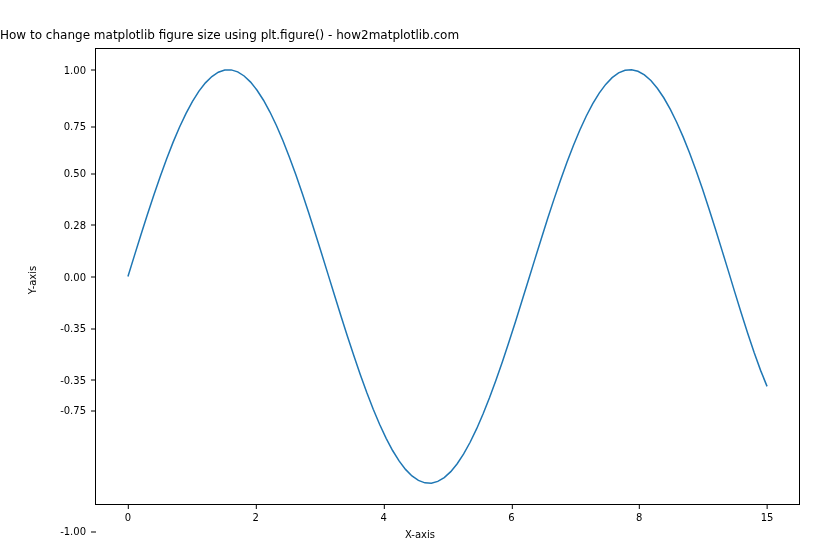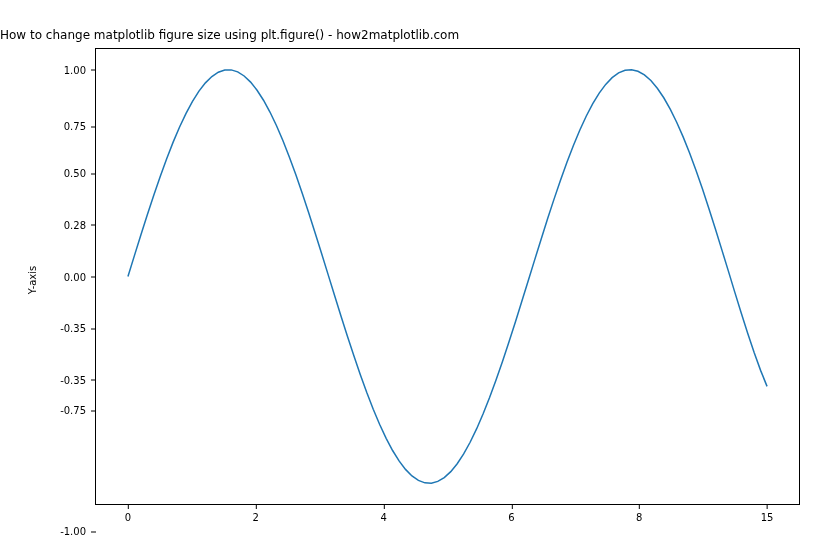--- a/index.html
+++ b/index.html
@@ -94,20 +94,21 @@
     stroke: #1f77b4;
     stroke-width: 1.5;
   }
 </style>
 </head>
 <body>
 
 <div class="figure">
   <div class="title">How to change matplotlib figure size using plt.figure() - how2matplotlib.com</div>
   <div class="ylabel">Y-axis</div>
+  <div class="xlabel">X-axis</div>
   <div class="plot-area">
     <svg class="lineplot" viewBox="0 0 703 455" preserveAspectRatio="none">
       <path id="series-path" class="series-path" d="M31.95 227.50 L38.41 206.64 L44.86 186.00 L51.32 165.78 L57.77 146.19 L64.23 127.43 L70.68 109.69 L77.14 93.15 L83.59 77.98 L90.05 64.33 L96.50 52.35 L102.96 42.15 L109.41 33.84 L115.87 27.51 L122.32 23.21 L128.78 21.00 L135.23 20.89 L141.69 22.89 L148.14 26.98 L154.60 33.11 L161.05 41.22 L167.51 51.23 L173.96 63.03 L180.42 76.52 L186.87 91.54 L193.32 107.95 L199.78 125.58 L206.23 144.24 L212.69 163.76 L219.14 183.92 L225.60 204.53 L232.05 225.37 L238.51 246.24 L244.96 266.91 L251.42 287.19 L257.87 306.85 L264.33 325.70 L270.78 343.56 L277.24 360.23 L283.69 375.55 L290.15 389.35 L296.60 401.51 L303.06 411.90 L309.51 420.40 L315.97 426.94 L322.42 431.44 L328.88 433.87 L335.33 434.19 L341.79 432.41 L348.24 428.53 L354.76 422.61 L361.21 414.70 L367.67 404.88 L374.12 393.25 L380.58 379.93 L387.03 365.06 L393.49 348.78 L399.94 331.27 L406.40 312.70 L412.85 293.26 L419.31 273.15 L425.76 252.58 L432.22 231.75 L438.67 210.88 L445.13 190.18 L451.58 169.85 L458.04 150.12 L464.49 131.17 L470.95 113.21 L477.40 96.41 L483.86 80.95 L490.31 66.98 L496.77 54.65 L503.22 44.08 L509.68 35.38 L516.13 28.64 L522.58 23.92 L529.04 21.27 L535.49 20.72 L541.95 22.27 L548.40 25.89 L554.86 31.56 L561.31 39.21 L567.77 48.76 L574.22 60.13 L580.68 73.22 L587.13 87.91 L593.59 104.06 L600.04 121.52 L606.50 140.11 L612.95 159.66 L619.41 179.98 L625.86 200.86 L632.32 221.90 L638.77 243.10 L645.23 264.04 L651.68 284.34 L658.14 303.58 L664.59 321.38 L671.05 337.38 "></path>
     </svg>
   <div class="ytick" style="top: 434.318px; margin-top: 48px;">-1.00</div>
       <div class="ytick" style="top: 361px;">-0.75</div>
       <div class="ytick" style="top: 330.909px;">-0.35</div>
       <div class="ytick" style="top: 279.205px;">-0.35</div>
       <div class="ytick" style="top: 227.5px;">0.00</div>
       <div class="ytick" style="top: 175.795px;">0.28</div>

